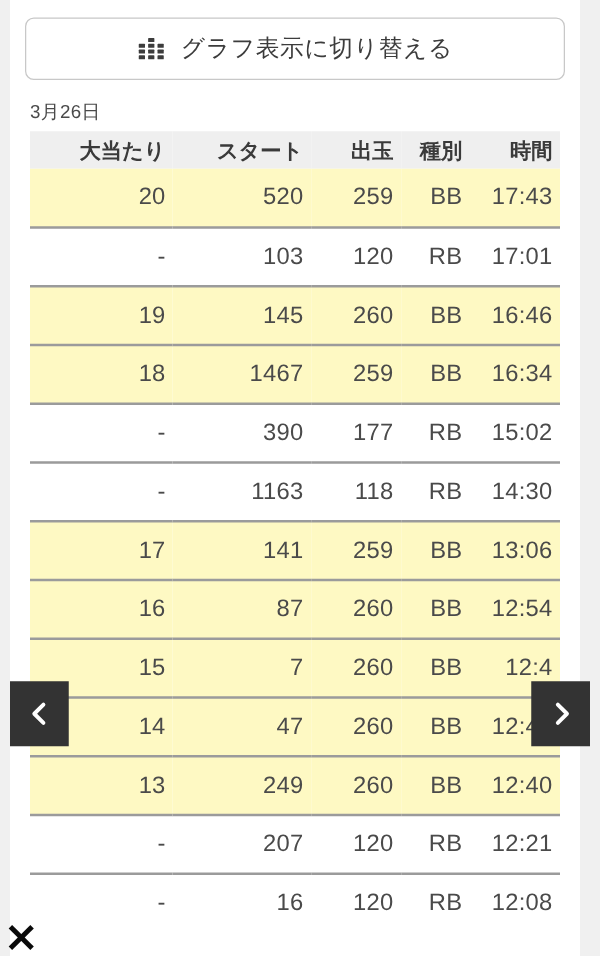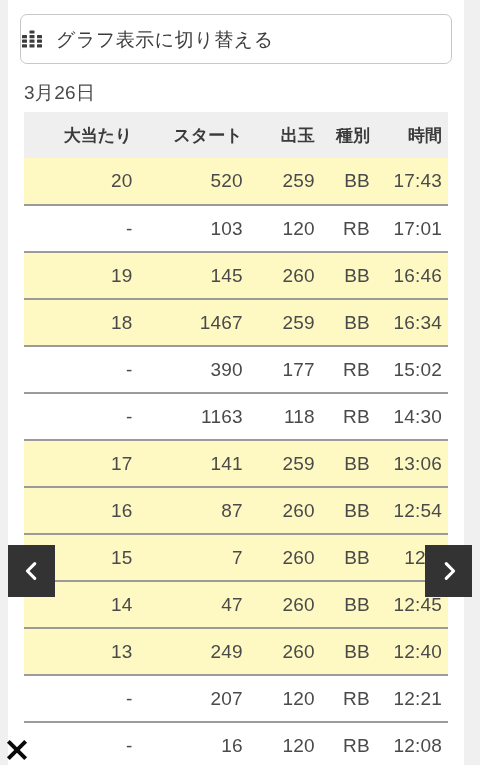--- a/index.html
+++ b/index.html
@@ -37,60 +37,61 @@
     padding: 14px 12px 0 12px;
   }
   .toggle-btn {
     width: 100%;
     height: 50px;
     background: #ffffff;
     border: 1px solid #c8c8c8;
     border-radius: 7px;
     display: flex;
     align-items: center;
+    justify-content: center;
     gap: 13px;
     cursor: pointer;
     padding: 0;
   }
   .chart-icon {
     display: block;
     width: 22px;
     height: 22px;
     flex: none;
   }
   .toggle-label {
     font-size: 19px;
     color: #3c3c3c;
     letter-spacing: .5px;
     line-height: 1;
   }
 
   
   .date-label {
     padding: 16px 0 6px 16px;
-    font-size: 19px;
+    font-size: 15px;
     color: #4a4a4a;
     letter-spacing: .3px;
   }
 
   
   .table-wrap {
     padding: 0 16px 0 16px;
   }
   table.data {
     width: 100%;
     border-collapse: collapse;
     table-layout: fixed;
   }
   table.data thead th {
     background: #efefef;
     font-size: 17px;
     font-weight: bold;
     color: #3a3a3a;
-    height: 46px;
+    height: 30px;
     padding: 0 6px 0 0;
     text-align: right;
     vertical-align: middle;
     white-space: nowrap;
   }
   table.data tbody td {
     font-size: 19px;
     color: #4a4a4a;
     height: 47px;
     padding: 0 6px 0 0;

